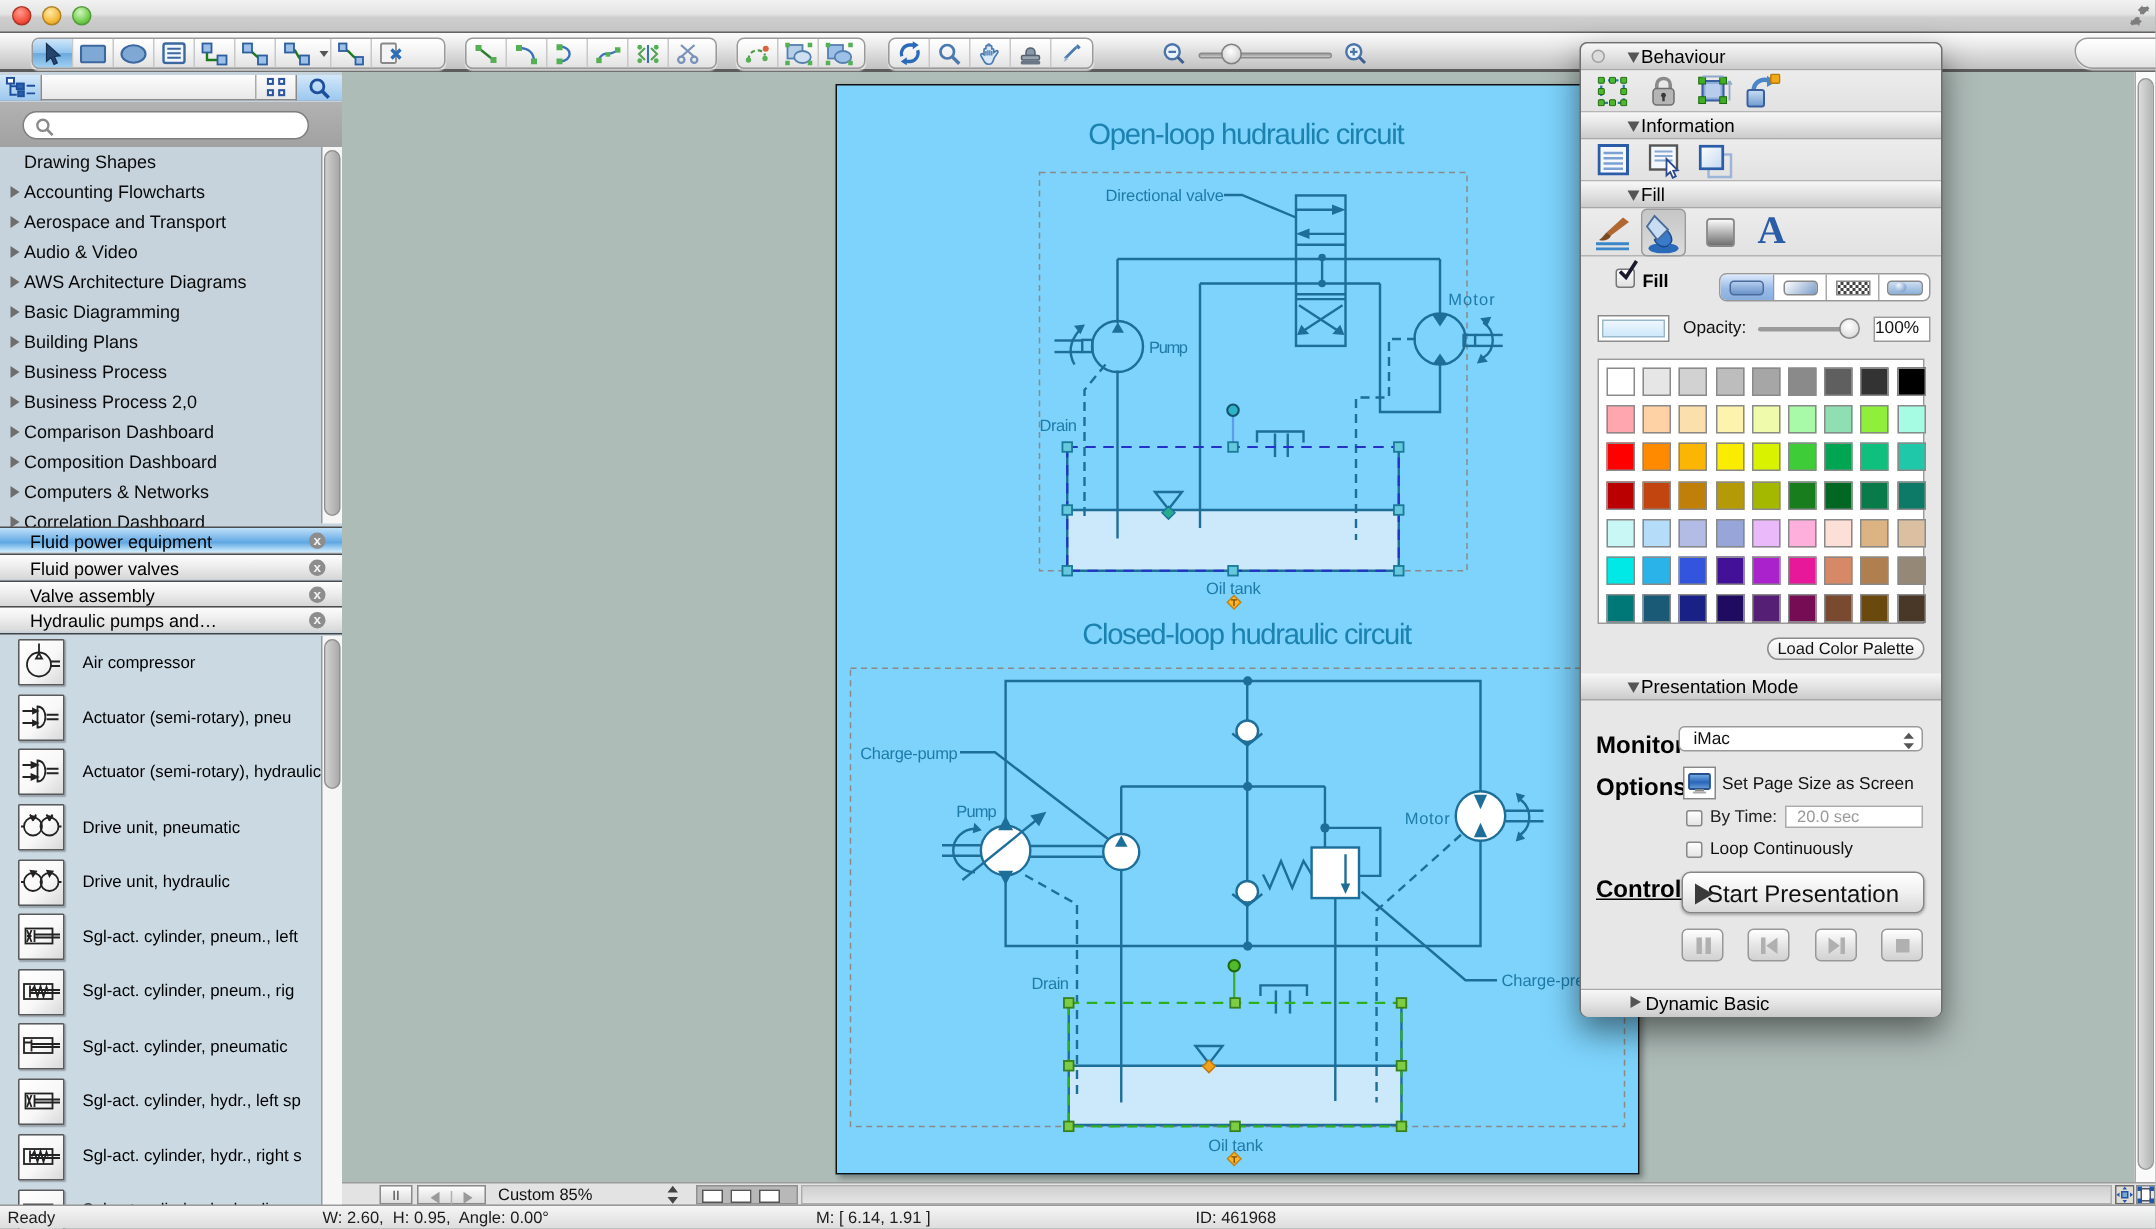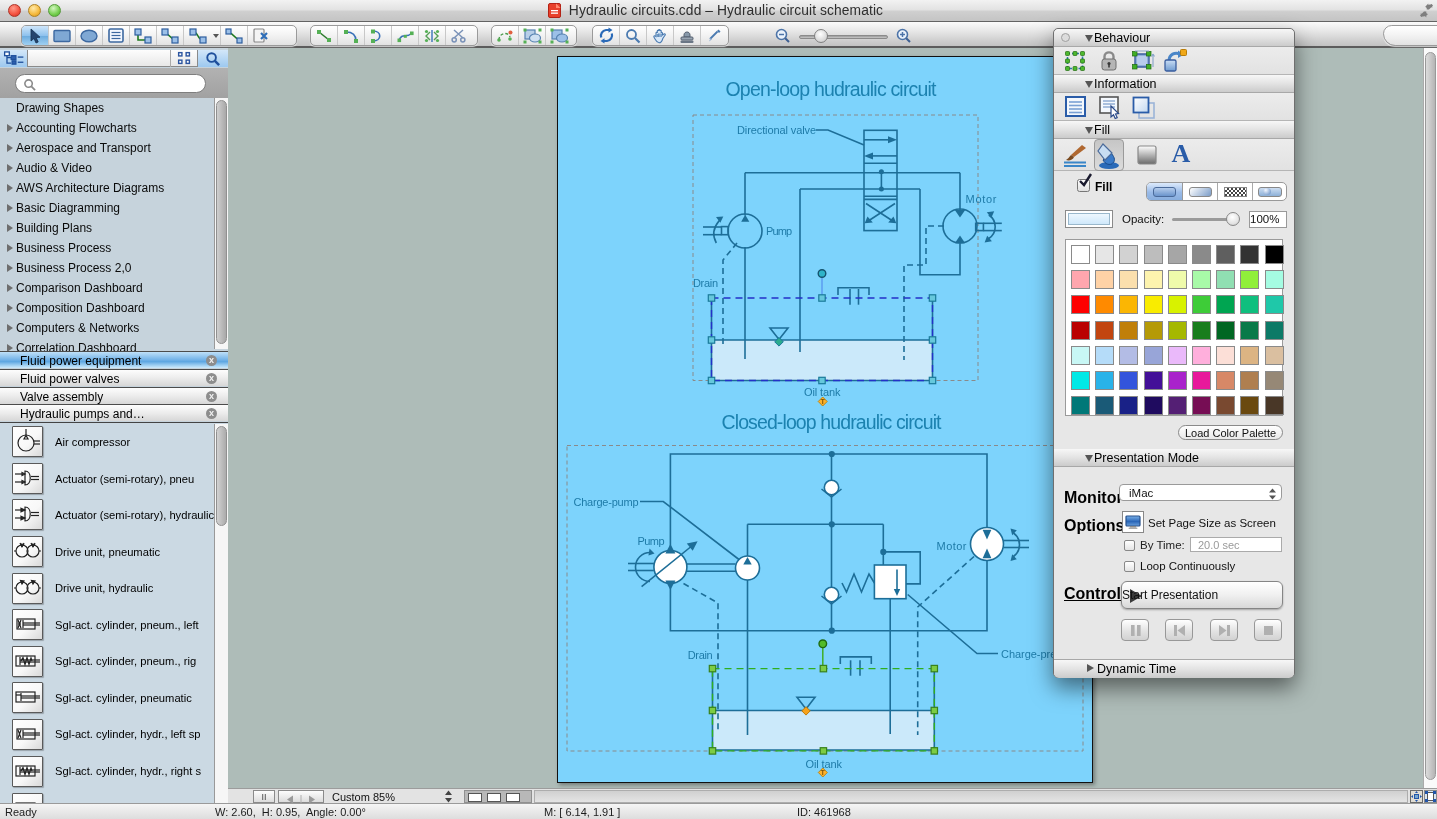--- a/index.html
+++ b/index.html
@@ -69,27 +69,20 @@
 .pbold { font-weight:bold; font-size:16px; color:#000; position:absolute; }
 .pbtn { position:absolute; border:1px solid #989898; border-radius:4px; background:linear-gradient(180deg,#ffffff,#e3e3e3 55%,#d2d2d2); }
 </style>
 </head>
 <body>
 
 <div id="titlebar">
   <div class="tl" style="left:8px; background:radial-gradient(circle at 40% 30%,#ff9a8a,#f4513f 60%,#c62b20); border:1px solid #ae3327;"></div>
   <div class="tl" style="left:28px; background:radial-gradient(circle at 40% 30%,#ffe9a8,#f5b93c 60%,#cf8f1e); border:1px solid #b08223;"></div>
   <div class="tl" style="left:48px; background:radial-gradient(circle at 40% 30%,#d3f5c0,#74cf4e 60%,#4ba52c); border:1px solid #559b3a;"></div>
-  <div id="titletext"><svg width="13" height="15" viewBox="0 0 13 15" style="vertical-align:-3px">
-        <rect x="0.5" y="0.5" width="12" height="14" rx="1.5" fill="#e8402a" stroke="#b32215"></rect>
-        <path d="M8,0.5 L12.5,5 L8,5 Z" fill="#ff8a70"></path>
-        <rect x="3" y="7" width="7" height="1.3" fill="#fff"></rect>
-        <rect x="3" y="9.5" width="7" height="1.3" fill="#fff"></rect>
-      </svg>
-  &nbsp;Hydraulic circuits.cdd – Hydraulic circuit schematic</div>
   <svg width="15" height="15" viewBox="0 0 15 15" style="position:absolute;right:3px;top:3px">
       <path d="M8.5,6.5 L8.5,2.5 L6.8,4.2 M8.5,2.5 L10.3,4.3 M8.5,2.5 L13,2.5 M6.5,8.5 L6.5,12.5 L4.7,10.7 M6.5,12.5 L8.3,10.7 M6.5,12.5 L2,12.5" stroke="#7e7e7e" stroke-width="1.6" fill="none"></path>
       <path d="M13.2,1.8 L9,6 M1.8,13.2 L6,9" stroke="#7e7e7e" stroke-width="2.2"></path>
       <path d="M13.2,1.8 L13.2,5 L10,1.8 Z M1.8,13.2 L1.8,10 L5,13.2 Z" fill="#7e7e7e"></path>
     </svg>
 </div>
 
 <div id="toolbar">
   <div class="tbgrp" style="left:21px; width:276px;" id="tbg1">
     <div class="tbb tbbsel">
@@ -995,21 +988,21 @@
   <div class="abs" style="left:136px;top:508px;width:92px;height:15px;background:#fff;border:1px solid #aaa;font-size:11px;color:#9a9a9a;">
       <span style="position:absolute;left:7px;top:1px;">20.0 sec</span>
     </div>
   <div class="abs" style="left:70px;top:532px;width:11px;height:11px;background:linear-gradient(180deg,#fff,#e4e4e4);border:1px solid #888;border-radius:2px;"></div>
   <div class="abs" style="left:86px;top:531px;font-size:11.5px;color:#111;">Loop Continuously</div>
   <div class="pbold" style="left:10px;top:556px;text-decoration:underline;">Controls</div>
   <div class="abs" style="left:67px;top:552px;width:162px;height:28px;border:1px solid #858585;border-radius:6px;background:linear-gradient(180deg,#ffffff,#f0f0f0 50%,#d8d8d8);box-shadow:0 1px 2px rgba(0,0,0,.3);">
     <svg class="abs" style="left:7px;top:6px" width="14" height="16" viewBox="0 0 14 16">
         <path d="M1,1 L13,8 L1,15 Z" fill="#3a3a3a"></path>
       </svg>
-    <span style="position:absolute;left:0;right:0;top:6px;text-align:left;font-size:12px;color:#111;">Start Presentation</span>
+    <span style="position:absolute;left:0;right:0;top:6px;text-align:center;font-size:16px;color:#111;">Start Presentation</span>
   </div>
   <div class="pbtn" style="left:67px;top:590px;width:28px;height:22px;"><svg style="margin:4px 0 0 8px" width="12" height="13" viewBox="0 0 12 13">
         <g fill="#b0b0b0">
           <rect x="1" y="1" width="3.6" height="11"></rect>
           <rect x="7" y="1" width="3.6" height="11"></rect>
         </g>
       </svg></div>
   <div class="pbtn" style="left:111px;top:590px;width:28px;height:22px;"><svg style="margin:4px 0 0 7px" width="13" height="13" viewBox="0 0 13 13">
         <g fill="#b0b0b0">
           <rect x="1" y="1" width="3" height="11"></rect>
@@ -1021,15 +1014,15 @@
           <rect x="9" y="1" width="3" height="11"></rect>
           <path d="M1,1 L1,12 L8.5,6.5 Z"></path>
         </g>
       </svg></div>
   <div class="pbtn" style="left:200px;top:590px;width:28px;height:22px;"><svg style="margin:5px 0 0 8px" width="11" height="11" viewBox="0 0 11 11">
         <rect x="1" y="1" width="9" height="9" fill="#b0b0b0"></rect>
       </svg></div>
 
   <div class="phead" style="top:630px;height:19px;border-top:1px solid #a8a8a8;border-bottom:none;border-radius:0 0 5px 5px;">
     <span class="tri" style="border-top:4.5px solid transparent;border-bottom:4.5px solid transparent;border-left:7px solid #555;border-right:none;top:4px;left:33px;"></span>
-    <span class="t" style="left:43px;">Dynamic Time</span>
+    <span class="t" style="left:43px;">Dynamic Basic</span>
   </div>
 </div>
 
 </body></html>

